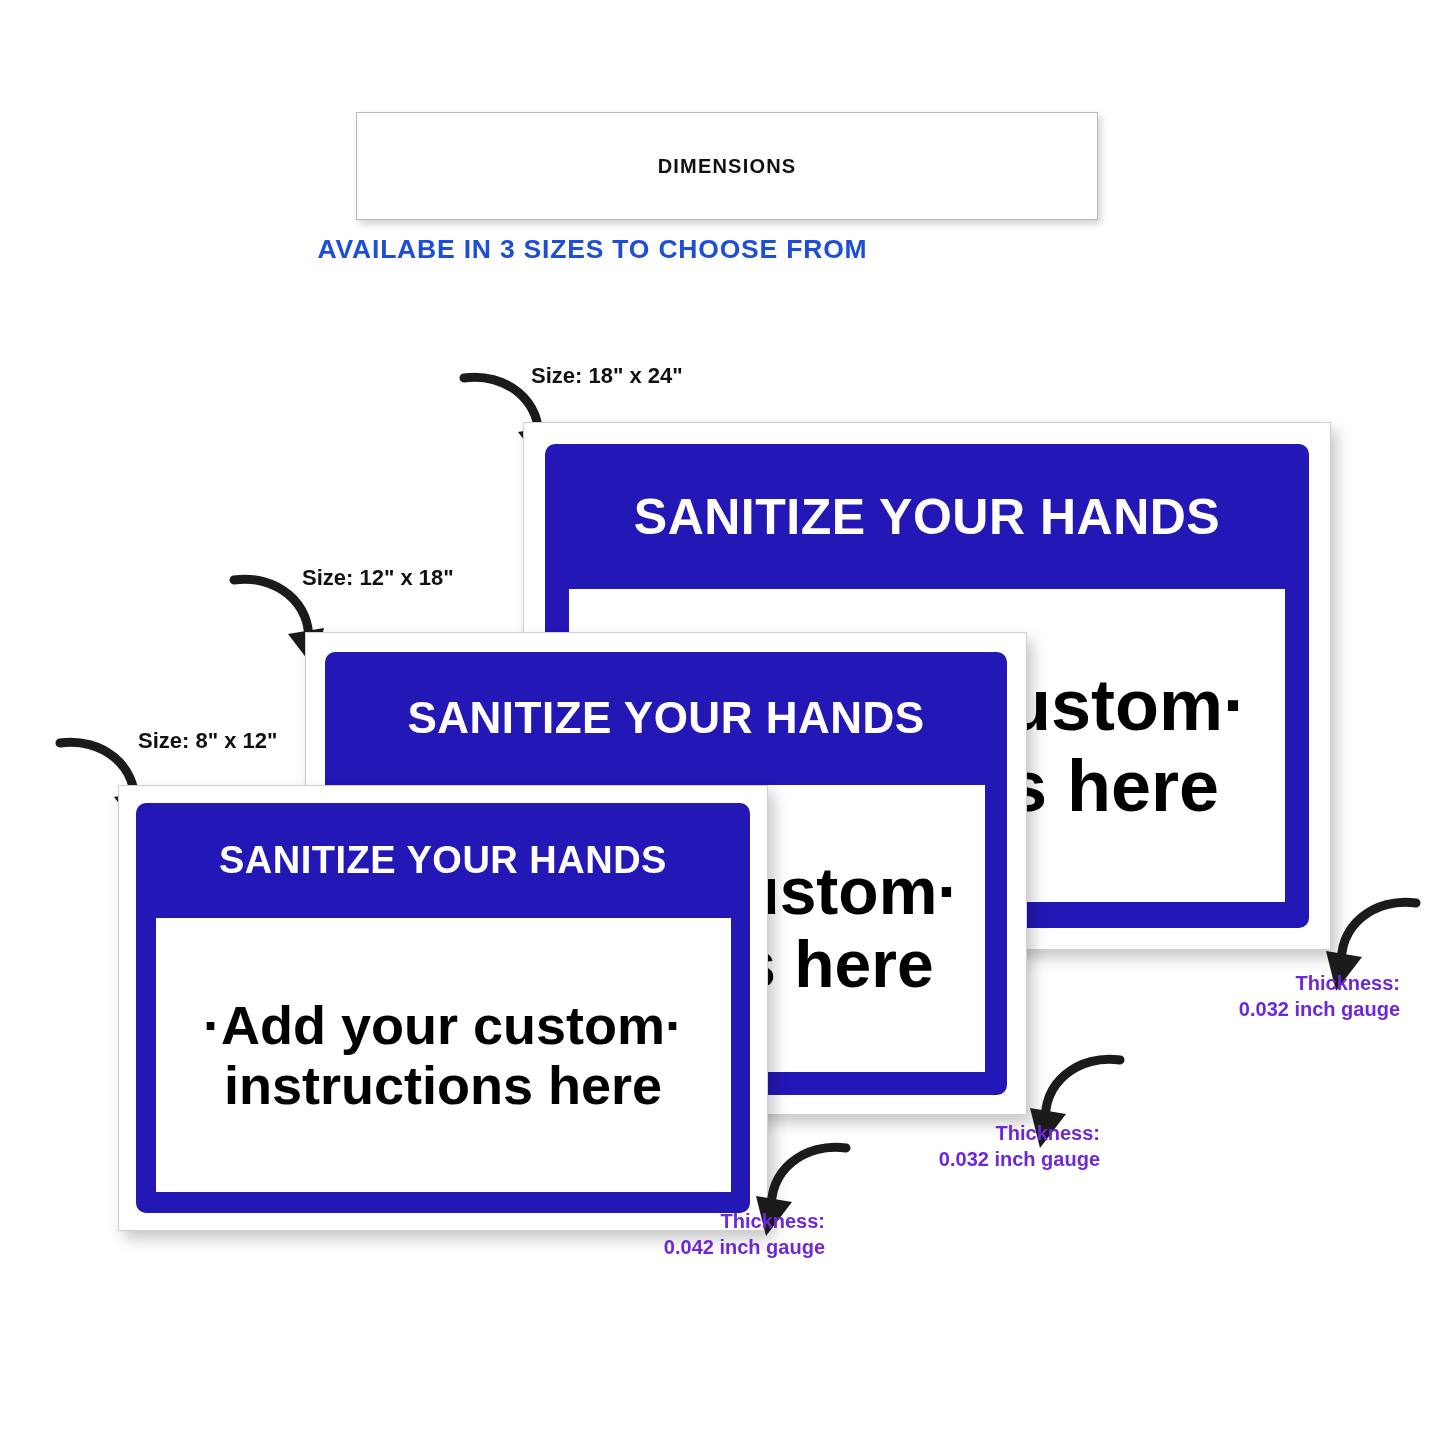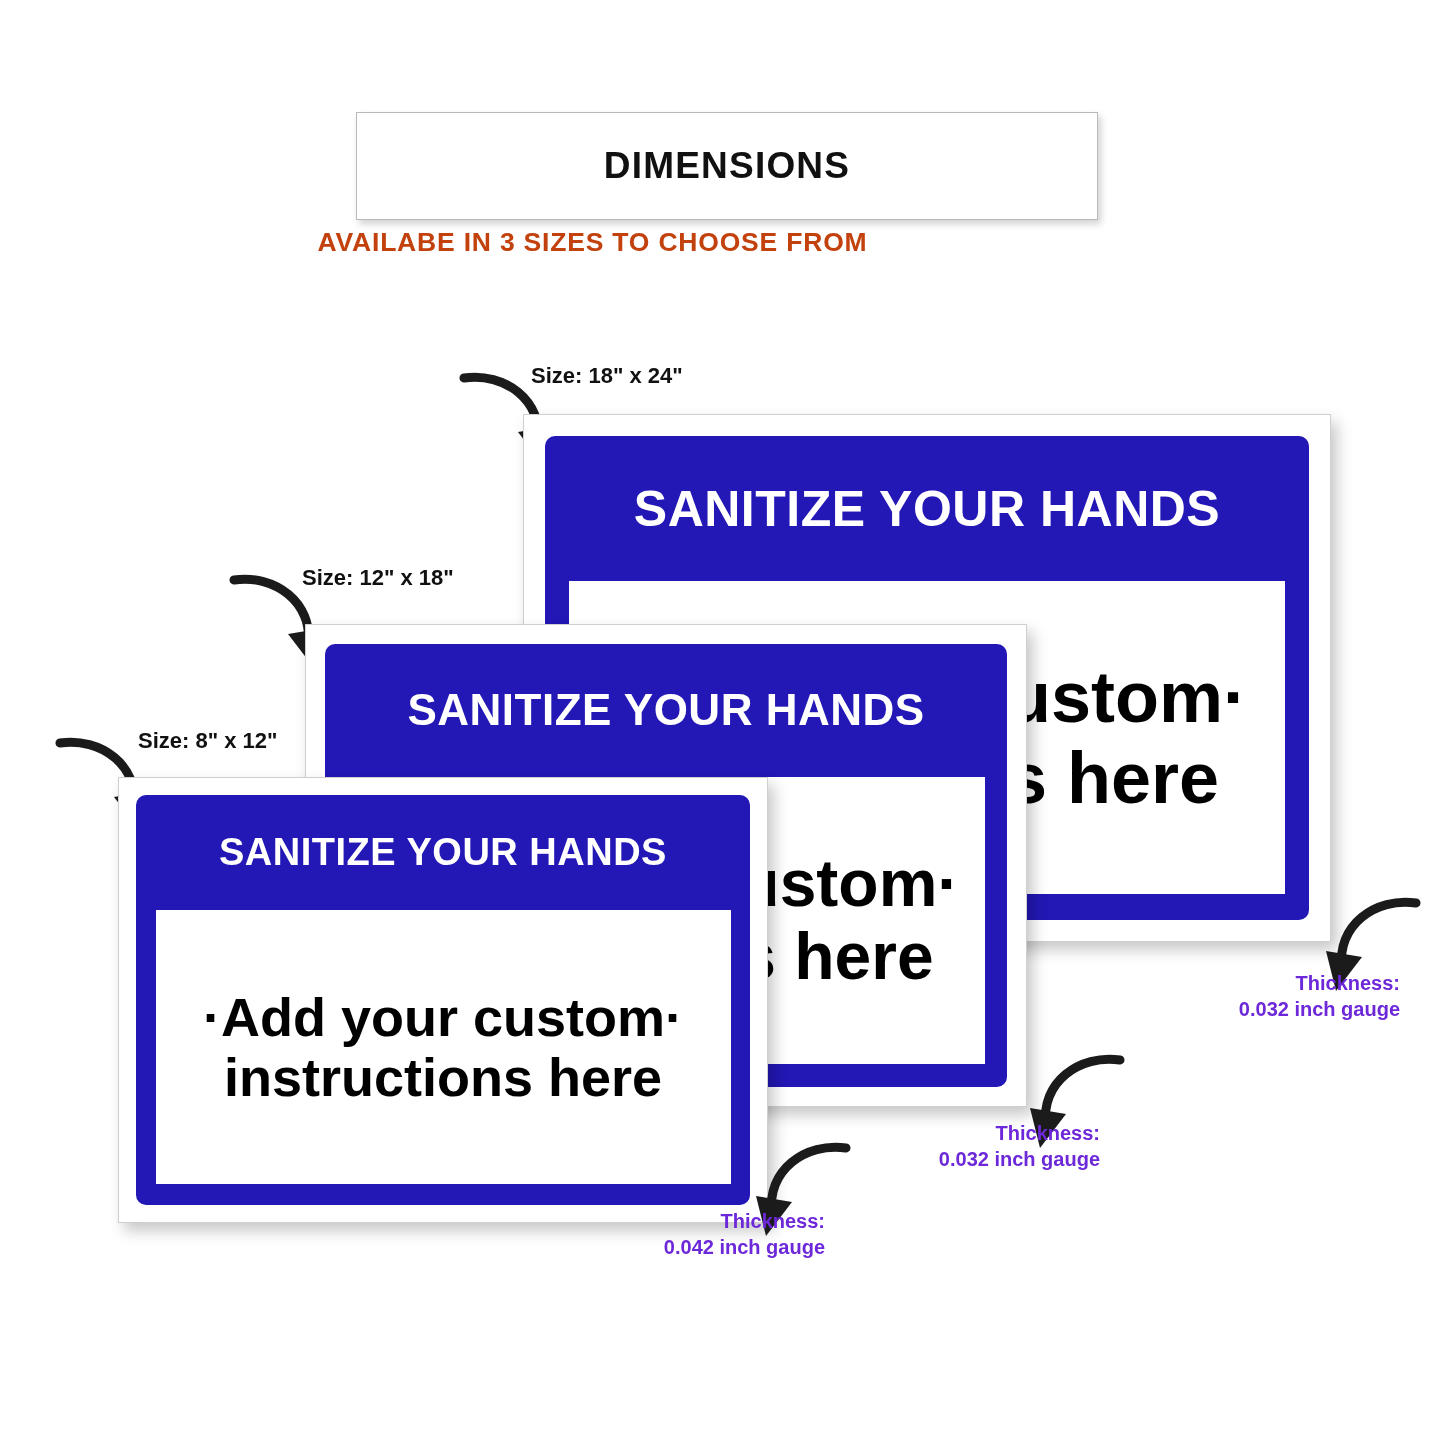--- a/index.html
+++ b/index.html
@@ -26,44 +26,45 @@
     width: 740px;
     height: 106px;
     border: 1px solid #b9b9b9;
     background: #ffffff;
     box-shadow: 3px 4px 7px rgba(0,0,0,0.18);
     display: flex;
     align-items: center;
     justify-content: center;
   }
   .dim-box-label {
-    font-size: 37px;
+    font-size: 20px;
     font-weight: bold;
     letter-spacing: 1.2px;
     color: #111111;
   }
   .subtitle {
     position: absolute;
     left: 0;
-    top: 227px;
+    top: 234px;
     width: 1185px;
     text-align: center;
     font-size: 26.5px;
     font-weight: bold;
     letter-spacing: 0.8px;
-    color: #c2410c;
+    color: #1d4ed8;
   }
 
   
   .sign {
     position: absolute;
     background: #ffffff;
     border: 1px solid #cfcfcf;
     box-shadow: 6px 8px 14px rgba(0,0,0,0.22);
     box-sizing: border-box;
+    margin-top: 8px;
   }
   .sign-inner {
     position: absolute;
     inset: 0;
     margin: 2.6%;
     background: #2317b5;
     border-radius: 10px;
     box-sizing: border-box;
     display: flex;
     flex-direction: column;

